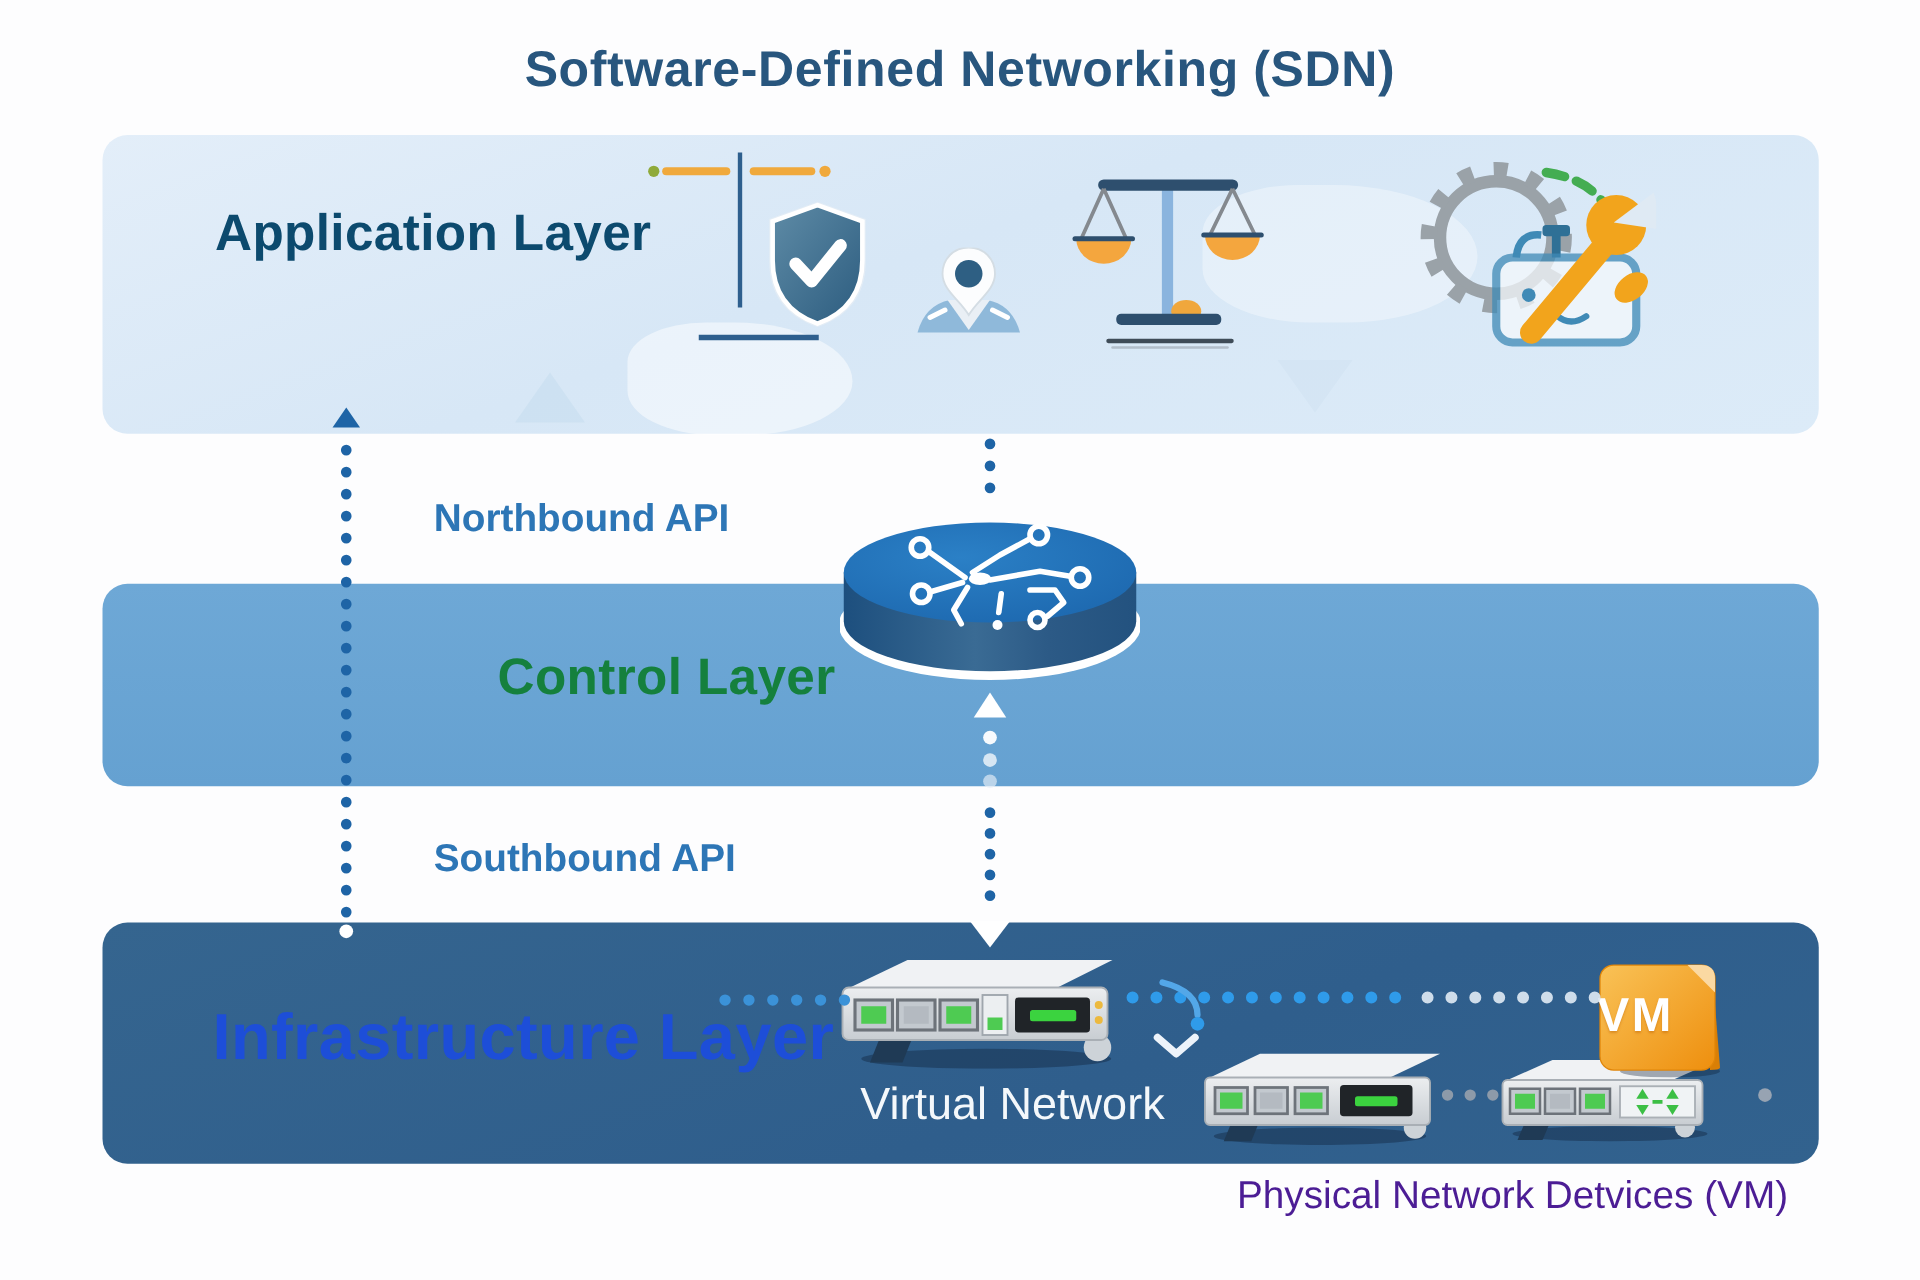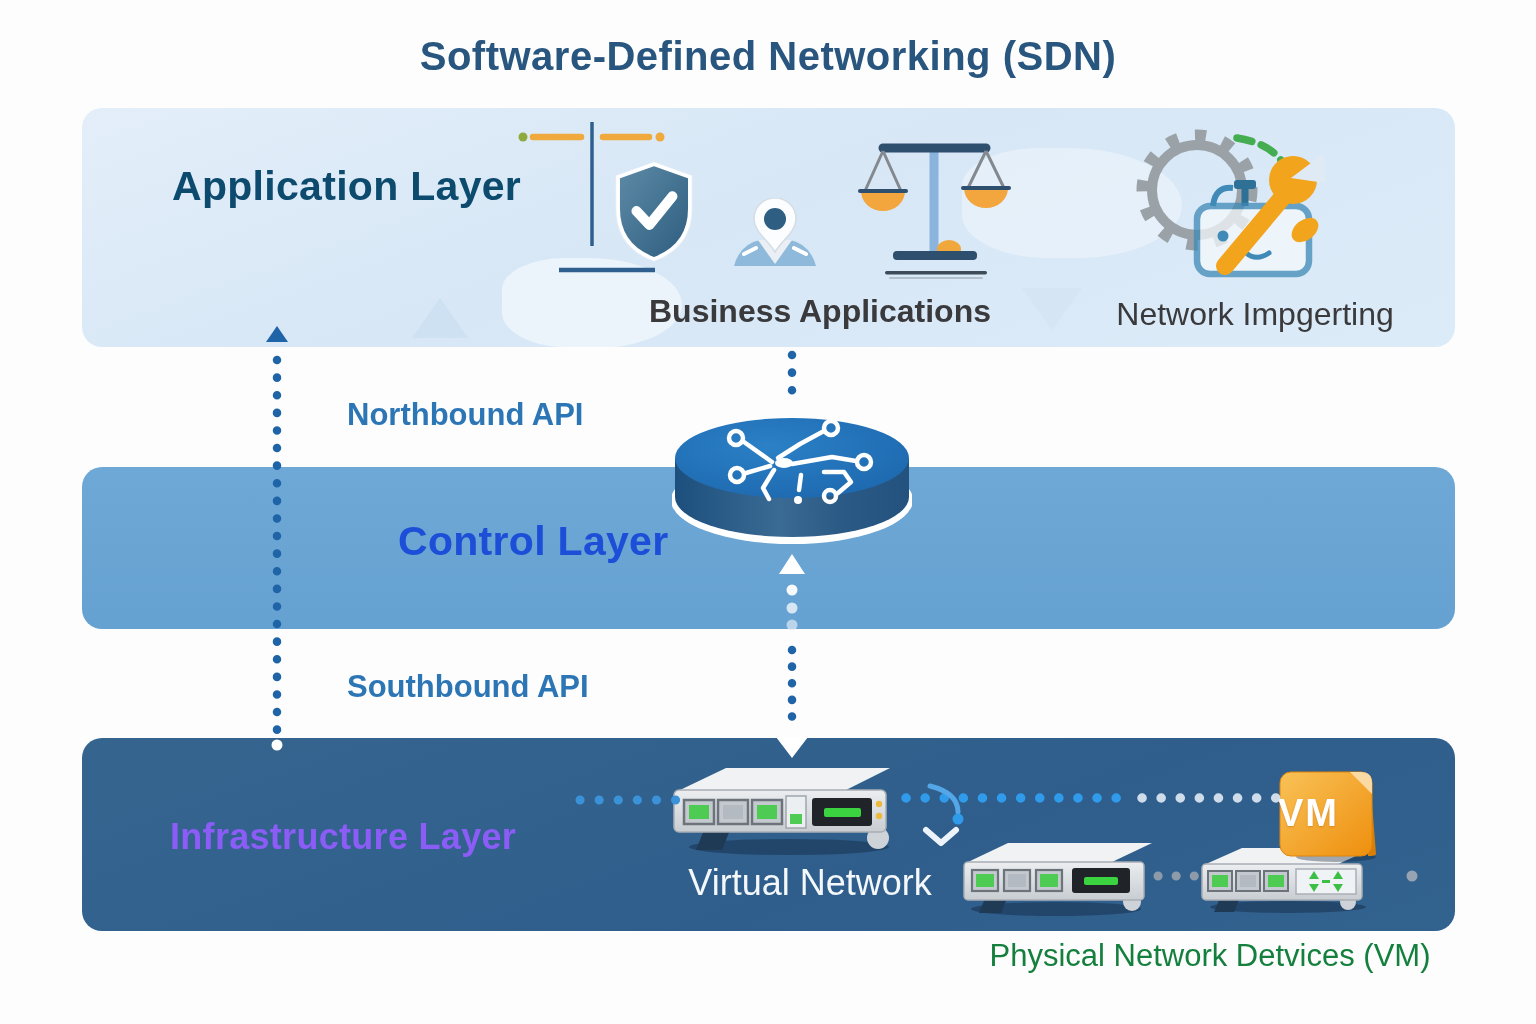--- a/index.html
+++ b/index.html
@@ -14,31 +14,31 @@
   }
   
   .band{left:82px;width:1373px;border-radius:20px;}
   .band.app{top:108px;height:239px;background:linear-gradient(160deg,#e3eef9 0%,#d7e7f6 45%,#dcebf8 100%);}
   .band.control{top:467px;height:162px;background:linear-gradient(180deg,#6ea8d6 0%,#65a1d1 100%);}
   .band.infra{top:738px;height:193px;background:linear-gradient(160deg,#35658f 0%,#2f5e8c 60%,#32628e 100%);}
   .deco-blob{border-radius:40% 60% 55% 45%;background:rgba(255,255,255,.5);}
   .deco-tri{width:0;height:0;border-style:solid;opacity:.5;}
   .layer-label{font-weight:bold;letter-spacing:.3px;}
   .layer-label.app{left:172px;top:163px;font-size:41px;color:#0c4a6e;}
-  .layer-label.control{left:398px;top:518px;font-size:41px;color:#1d4ed8;}
-  .layer-label.infra{left:170px;top:800px;font-size:36px;color:#8b5cf6;margin-top:16px;}
+  .layer-label.control{left:398px;top:518px;font-size:41px;color:#15803d;}
+  .layer-label.infra{left:170px;top:800px;font-size:52px;color:#1d4ed8;}
   .icon-caption{font-size:32px;color:#3a3a3c;text-align:center;}
   .caption-business{left:600px;width:440px;top:293px;font-weight:700;}
   .caption-network{left:1075px;width:360px;top:296px;font-weight:500;}
   .api-label{font-size:31px;font-weight:600;color:#2d76b6;}
   .api-label.north{left:347px;top:397px;}
   .api-label.south{left:347px;top:669px;}
   .vn-caption{left:650px;width:320px;top:862px;text-align:center;font-size:36px;font-weight:500;color:#f4f8fb;}
   .vm-text{left:1278px;width:102px;top:792px;text-align:left;font-size:38px;font-weight:bold;color:#ffffff;letter-spacing:2px;text-shadow:0 1px 2px rgba(180,90,0,.4);}
-  .bottom-caption{left:955px;width:510px;top:938px;text-align:center;font-size:31px;font-weight:500;color:#15803d;}
+  .bottom-caption{left:955px;width:510px;top:938px;text-align:center;font-size:31px;font-weight:500;color:#4c1d95;}
   svg{display:block;}
 </style>
 </head>
 <body>
 
 <div class="canvas">
 
   <div class="abs page-title">Software-Defined Networking (SDN)</div>
 
   <div class="abs band app">
@@ -87,40 +87,38 @@
     <path d="M6,58 A22,20 0 0,0 50,58 Z" fill="#f4a63e"></path>
     <line x1="5" y1="58" x2="51" y2="58" stroke="#2e4f6e" stroke-width="4" stroke-linecap="round"></line>
     <path d="M109,55 A22,20 0 0,0 153,55 Z" fill="#f4a63e"></path>
     <line x1="108" y1="55" x2="154" y2="55" stroke="#2e4f6e" stroke-width="4" stroke-linecap="round"></line>
     <ellipse cx="94" cy="116" rx="12" ry="9" fill="#f0a73c"></ellipse>
     <rect x="38" y="118" width="84" height="9" rx="4" fill="#2e4f6e"></rect>
     <rect x="30" y="138" width="102" height="3.5" rx="1.7" fill="#3f4c58"></rect>
     <rect x="34" y="144" width="94" height="2" rx="1" fill="#9aa4ad" opacity=".6"></rect>
   </svg>
 
-  <div class="abs icon-caption caption-business">Business Applications</div>
 
   <svg class="abs" style="left:1125px;top:118px;" width="200" height="170" viewBox="0 0 200 170">
     <circle cx="72" cy="72" r="45" stroke="#9aa2a8" stroke-width="10" fill="none"></circle>
     <circle cx="72" cy="72" r="54" stroke="#9aa2a8" stroke-width="13" fill="none" stroke-dasharray="11 17"></circle>
     <path d="M112,20 Q152,26 164,56" stroke="#44ad52" stroke-width="7.5" fill="none" stroke-dasharray="15 10" stroke-linecap="round"></path>
     <polygon points="153,58 174,59 160,76" fill="#44ad52"></polygon>
     <path d="M88,88 Q90,68 108,70" stroke="#3f8ab6" stroke-width="6" fill="none"></path>
     <line x1="120" y1="88" x2="120" y2="70" stroke="#2f7096" stroke-width="7"></line>
     <rect x="109" y="62" width="22" height="9" rx="3" fill="#2f7096"></rect>
     <rect x="72" y="88" width="112" height="68" rx="13" fill="#f4f8fb" opacity=".75" stroke="#3f8ab6" stroke-width="6.5"></rect>
     <circle cx="98" cy="118" r="5.5" fill="#3f8ab6"></circle>
     <path d="M120,134 Q131,144 144,135" stroke="#3f8ab6" stroke-width="5" fill="none" stroke-linecap="round"></path>
     <line x1="100" y1="148" x2="162" y2="74" stroke="#f2a41c" stroke-width="18" stroke-linecap="round"></line>
     <circle cx="168" cy="62" r="24" fill="#f2a41c"></circle>
     <polygon points="166,60 198,36 206,66" fill="#dfeaf4"></polygon>
     <ellipse cx="180" cy="112" rx="15" ry="10" fill="#f2a41c" transform="rotate(-38 180 112)"></ellipse>
   </svg>
 
-  <div class="abs icon-caption caption-network">Network Impgerting</div>
 
   <div class="abs band control"></div>
   <div class="abs layer-label control">Control Layer</div>
 
   <svg class="abs" style="left:672px;top:400px;" width="240" height="152" viewBox="0 0 240 152">
     <defs>
       <linearGradient id="dSide" x1="0" y1="0" x2="1" y2="0">
         <stop offset="0" stop-color="#1d4f7e"></stop>
           <stop offset=".45" stop-color="#3a6b94"></stop>
         <stop offset=".7" stop-color="#2c5a86"></stop>

